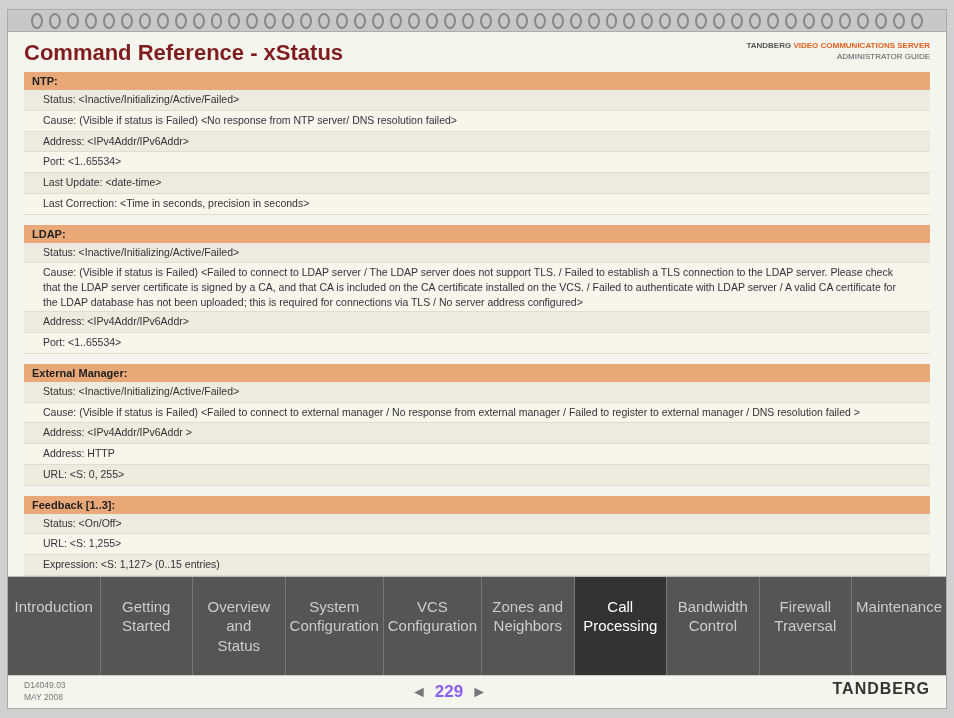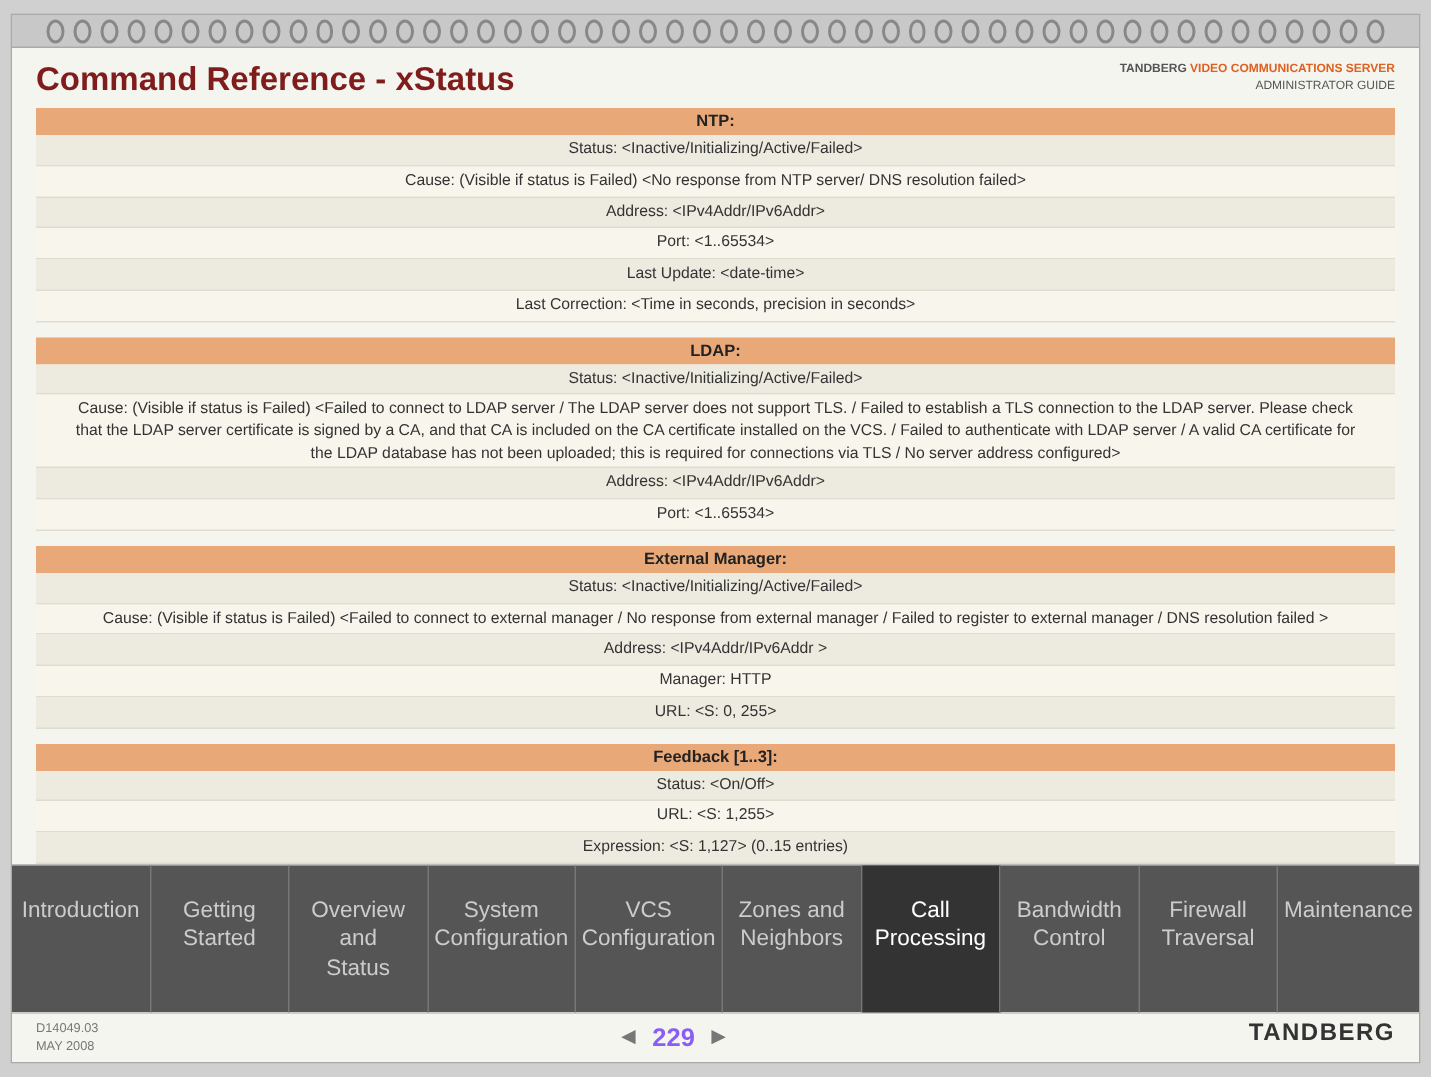--- a/index.html
+++ b/index.html
@@ -63,21 +63,20 @@
     }
     
     .content {
       flex: 1;
       overflow: hidden;
       padding: 0 16px;
     }
     
     .section {
       margin-bottom: 10px;
-      text-align: center;
     }
     .section-header {
       background: #e8a878;
       padding: 3px 8px;
       font-weight: bold;
       font-size: 11px;
       color: #222;
     }
     .section-row {
       background: #f0ece0;
@@ -241,21 +240,21 @@
       <div class="section-row" style="line-height:1.4;">Cause: (Visible if status is Failed) &lt;Failed to connect to LDAP server / The LDAP server does not support TLS. / Failed to establish a TLS connection to the LDAP server. Please check that the LDAP server certificate is signed by a CA, and that CA is included on the CA certificate installed on the VCS. / Failed to authenticate with LDAP server / A valid CA certificate for the LDAP database has not been uploaded; this is required for connections via TLS / No server address configured&gt;</div>
       <div class="section-row">Address: &lt;IPv4Addr/IPv6Addr&gt;</div>
       <div class="section-row">Port: &lt;1..65534&gt;</div>
     </div>
 
     <div class="section">
       <div class="section-header">External Manager:</div>
       <div class="section-row">Status: &lt;Inactive/Initializing/Active/Failed&gt;</div>
       <div class="section-row">Cause: (Visible if status is Failed) &lt;Failed to connect to external manager / No response from external manager / Failed to register to external manager / DNS resolution failed &gt;</div>
       <div class="section-row">Address: &lt;IPv4Addr/IPv6Addr &gt;</div>
-      <div class="section-row">Manager: HTTP</div>
+      <div class="section-row">Address: HTTP</div>
       <div class="section-row">URL: &lt;S: 0, 255&gt;</div>
     </div>
 
     <div class="section">
       <div class="section-header">Feedback [1..3]:</div>
       <div class="section-row">Status: &lt;On/Off&gt;</div>
       <div class="section-row">URL: &lt;S: 1,255&gt;</div>
       <div class="section-row">Expression: &lt;S: 1,127&gt; (0..15 entries)</div>
     </div>
   </div>

